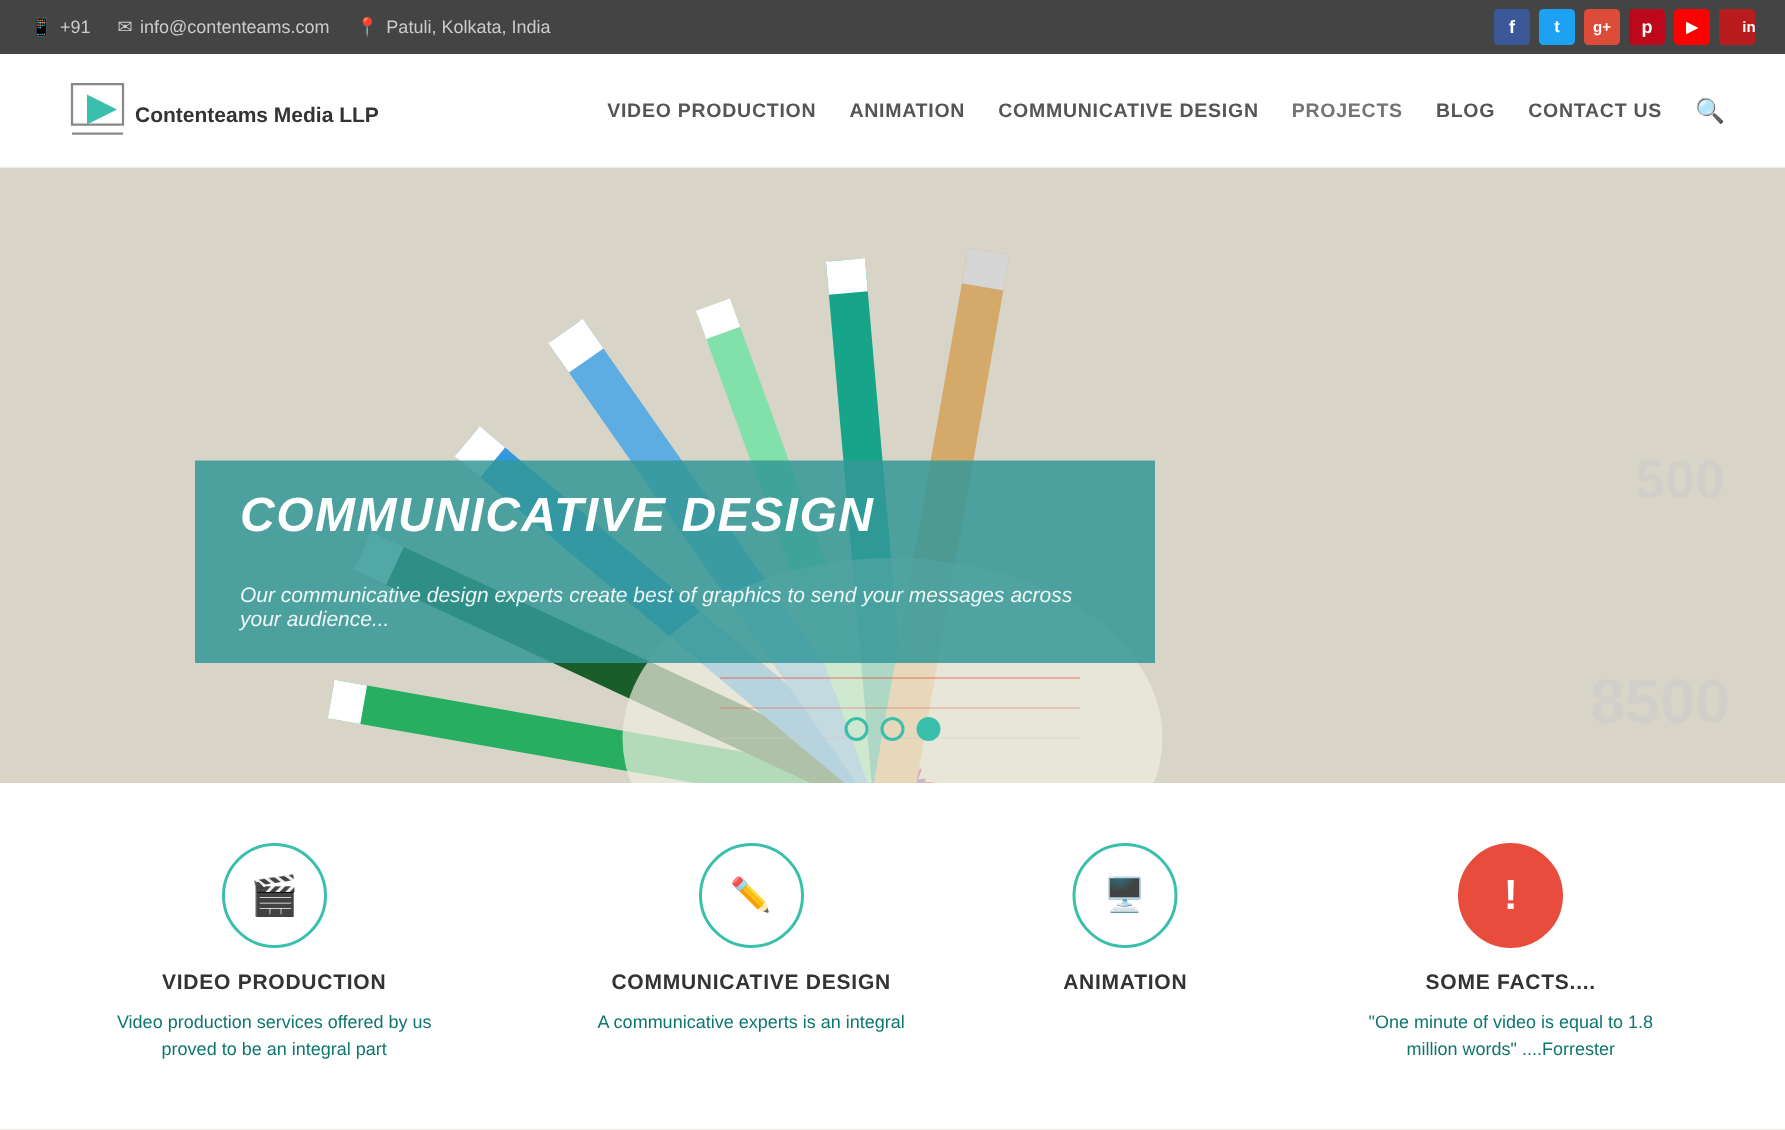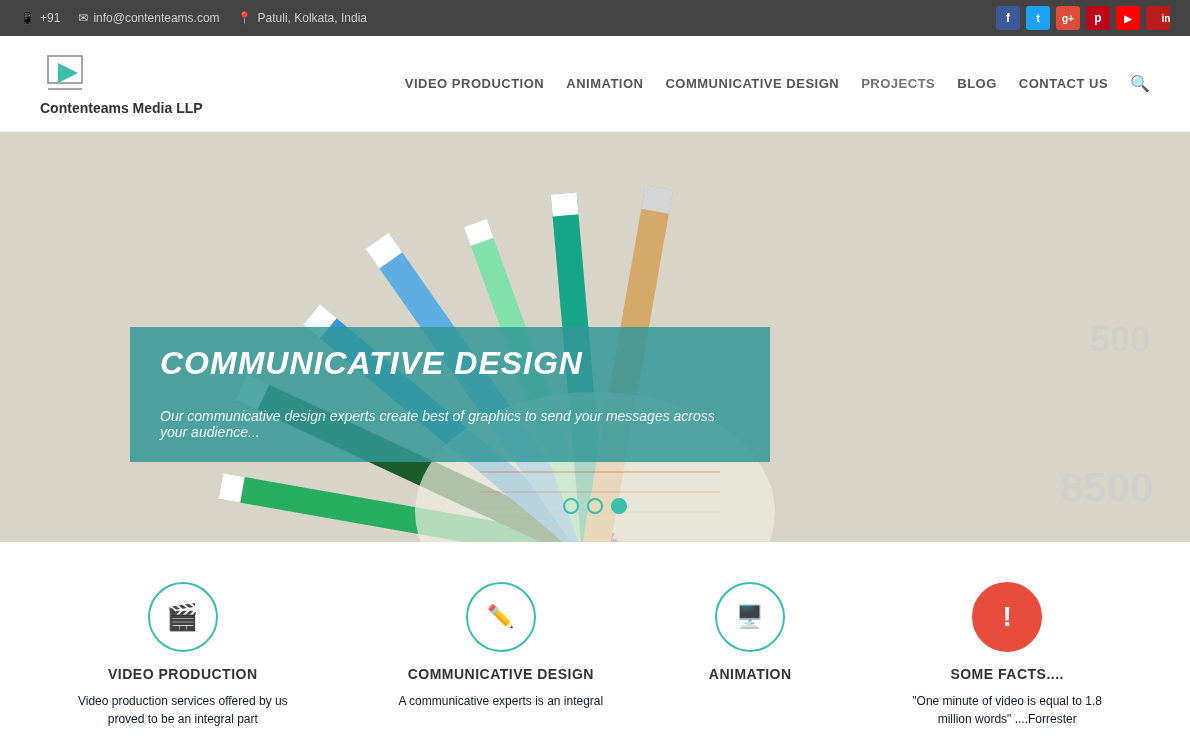--- a/index.html
+++ b/index.html
@@ -53,21 +53,21 @@
     .header {
       background: white;
       padding: 15px 40px;
       display: flex;
       align-items: center;
       justify-content: space-between;
       border-bottom: 1px solid #eee;
     }
     .logo-area {
       display: flex;
-      flex-direction: column;
+      align-items: center;
     }
     .logo-icon {
       width: 50px;
       height: 45px;
     }
     .logo-text {
       font-size: 14px;
       color: #333;
       font-weight: 600;
       margin-top: 4px;
@@ -178,21 +178,21 @@
     .feature-title {
       font-size: 14px;
       font-weight: bold;
       color: #333;
       text-transform: uppercase;
       margin-bottom: 10px;
       letter-spacing: 0.5px;
     }
     .feature-desc {
       font-size: 12px;
-      color: #0f172a;
+      color: #0f766e;
       line-height: 1.5;
     }
 
     
     .fact-icon {
       background: #e74c3c;
       border: 2px solid #e74c3c;
       color: white;
     }
 

